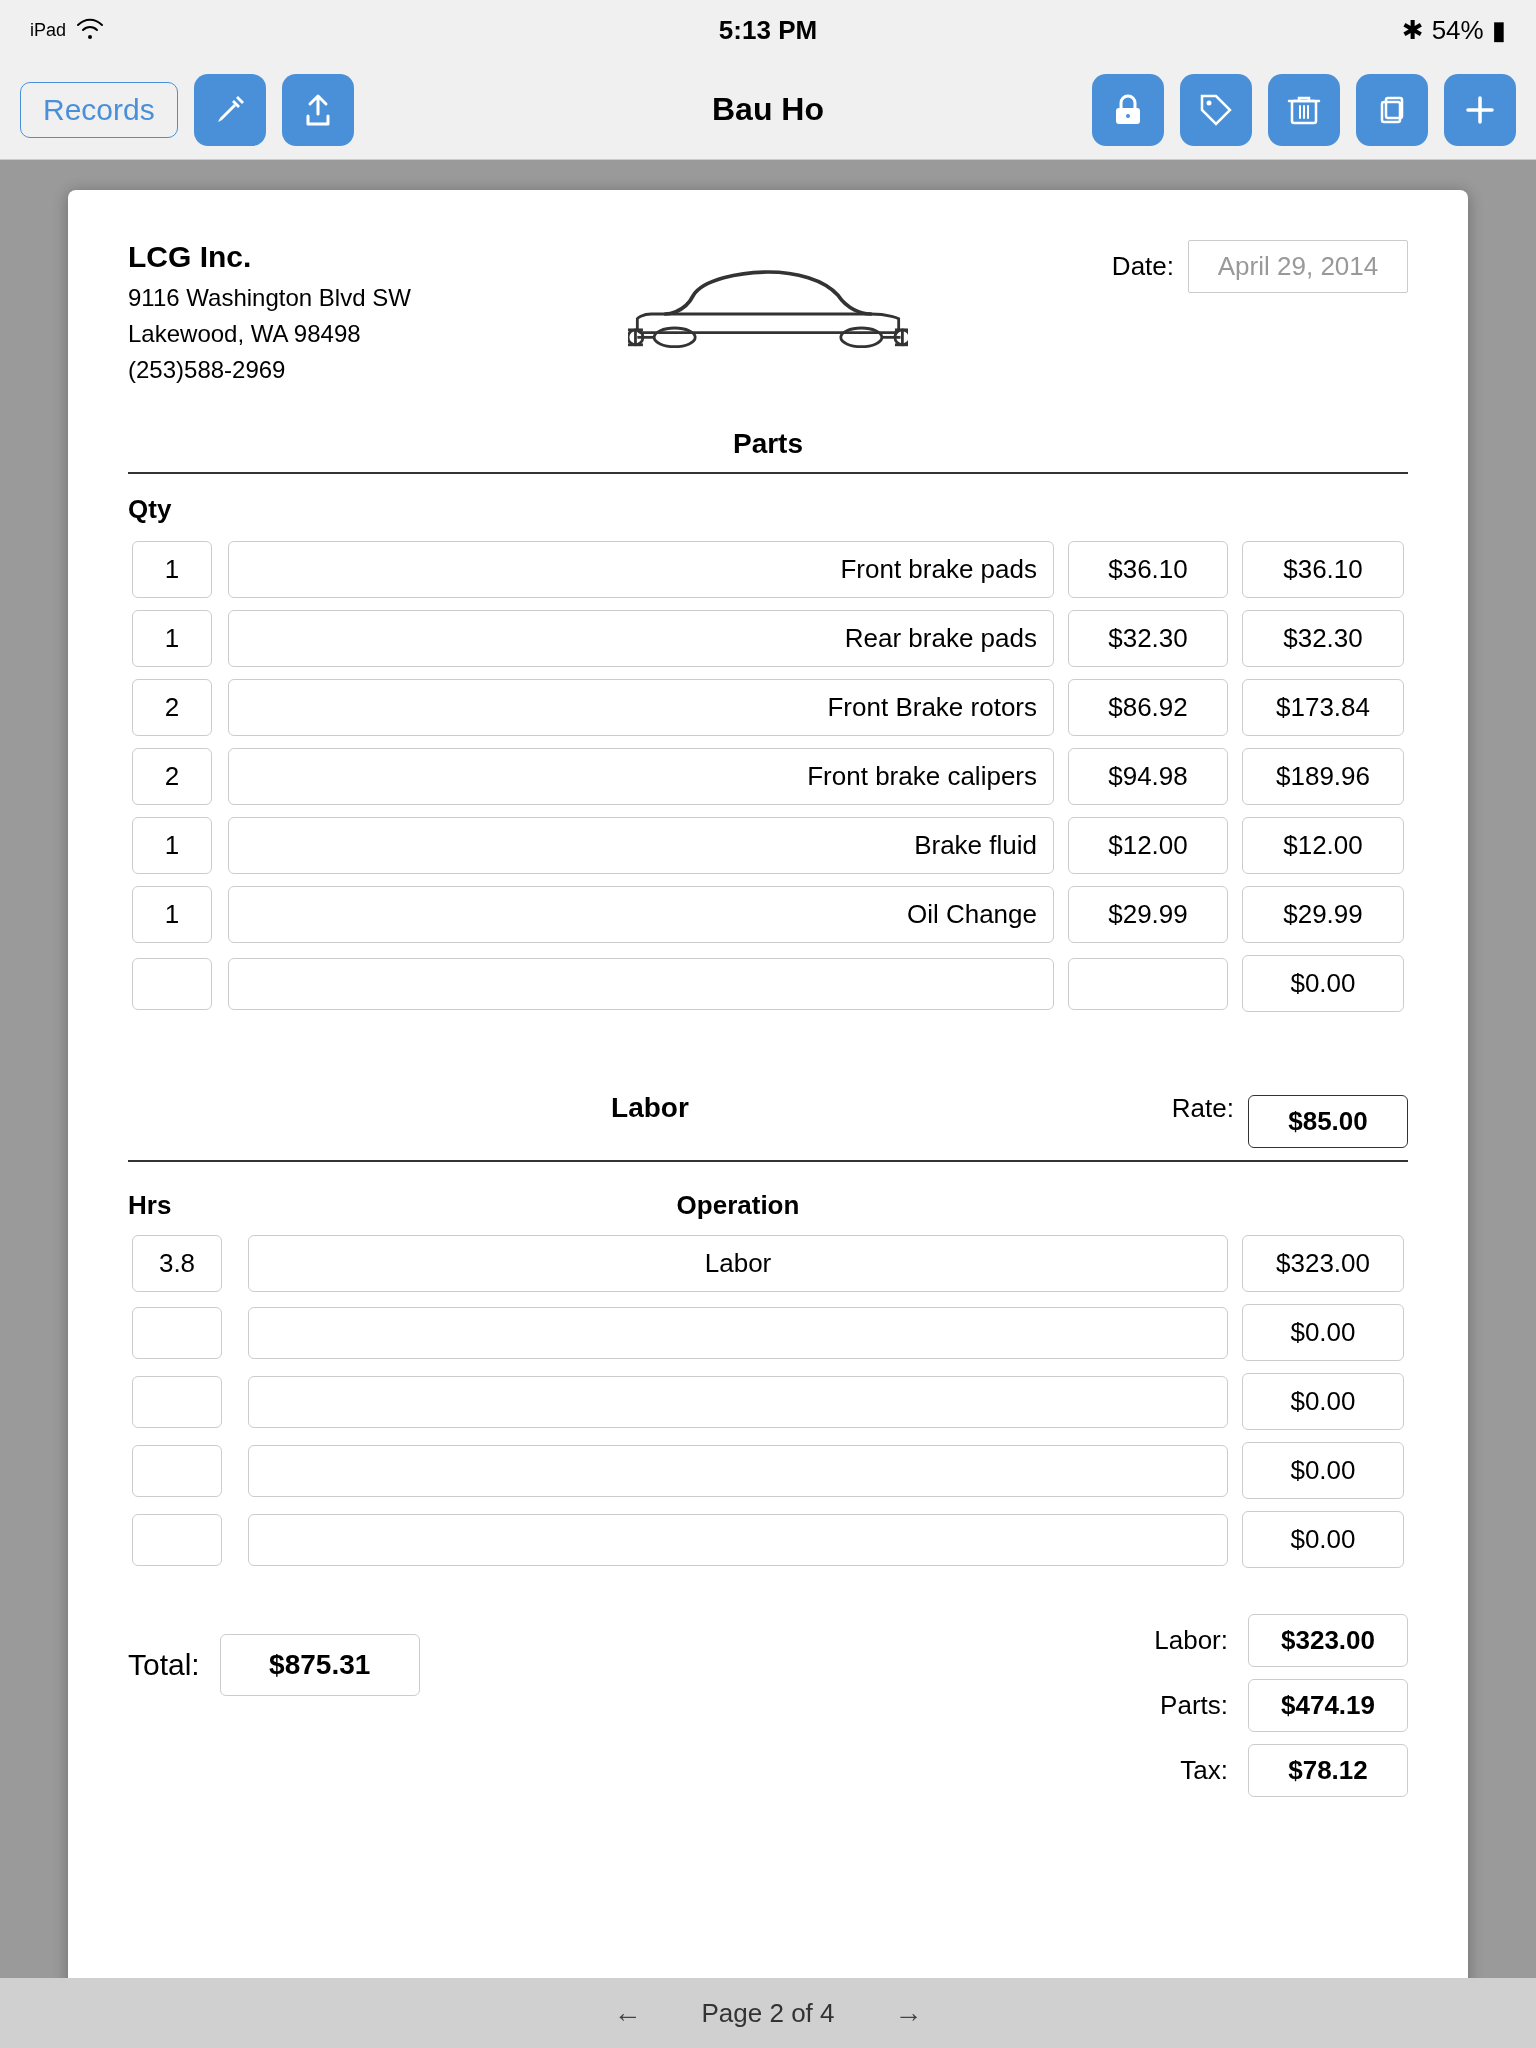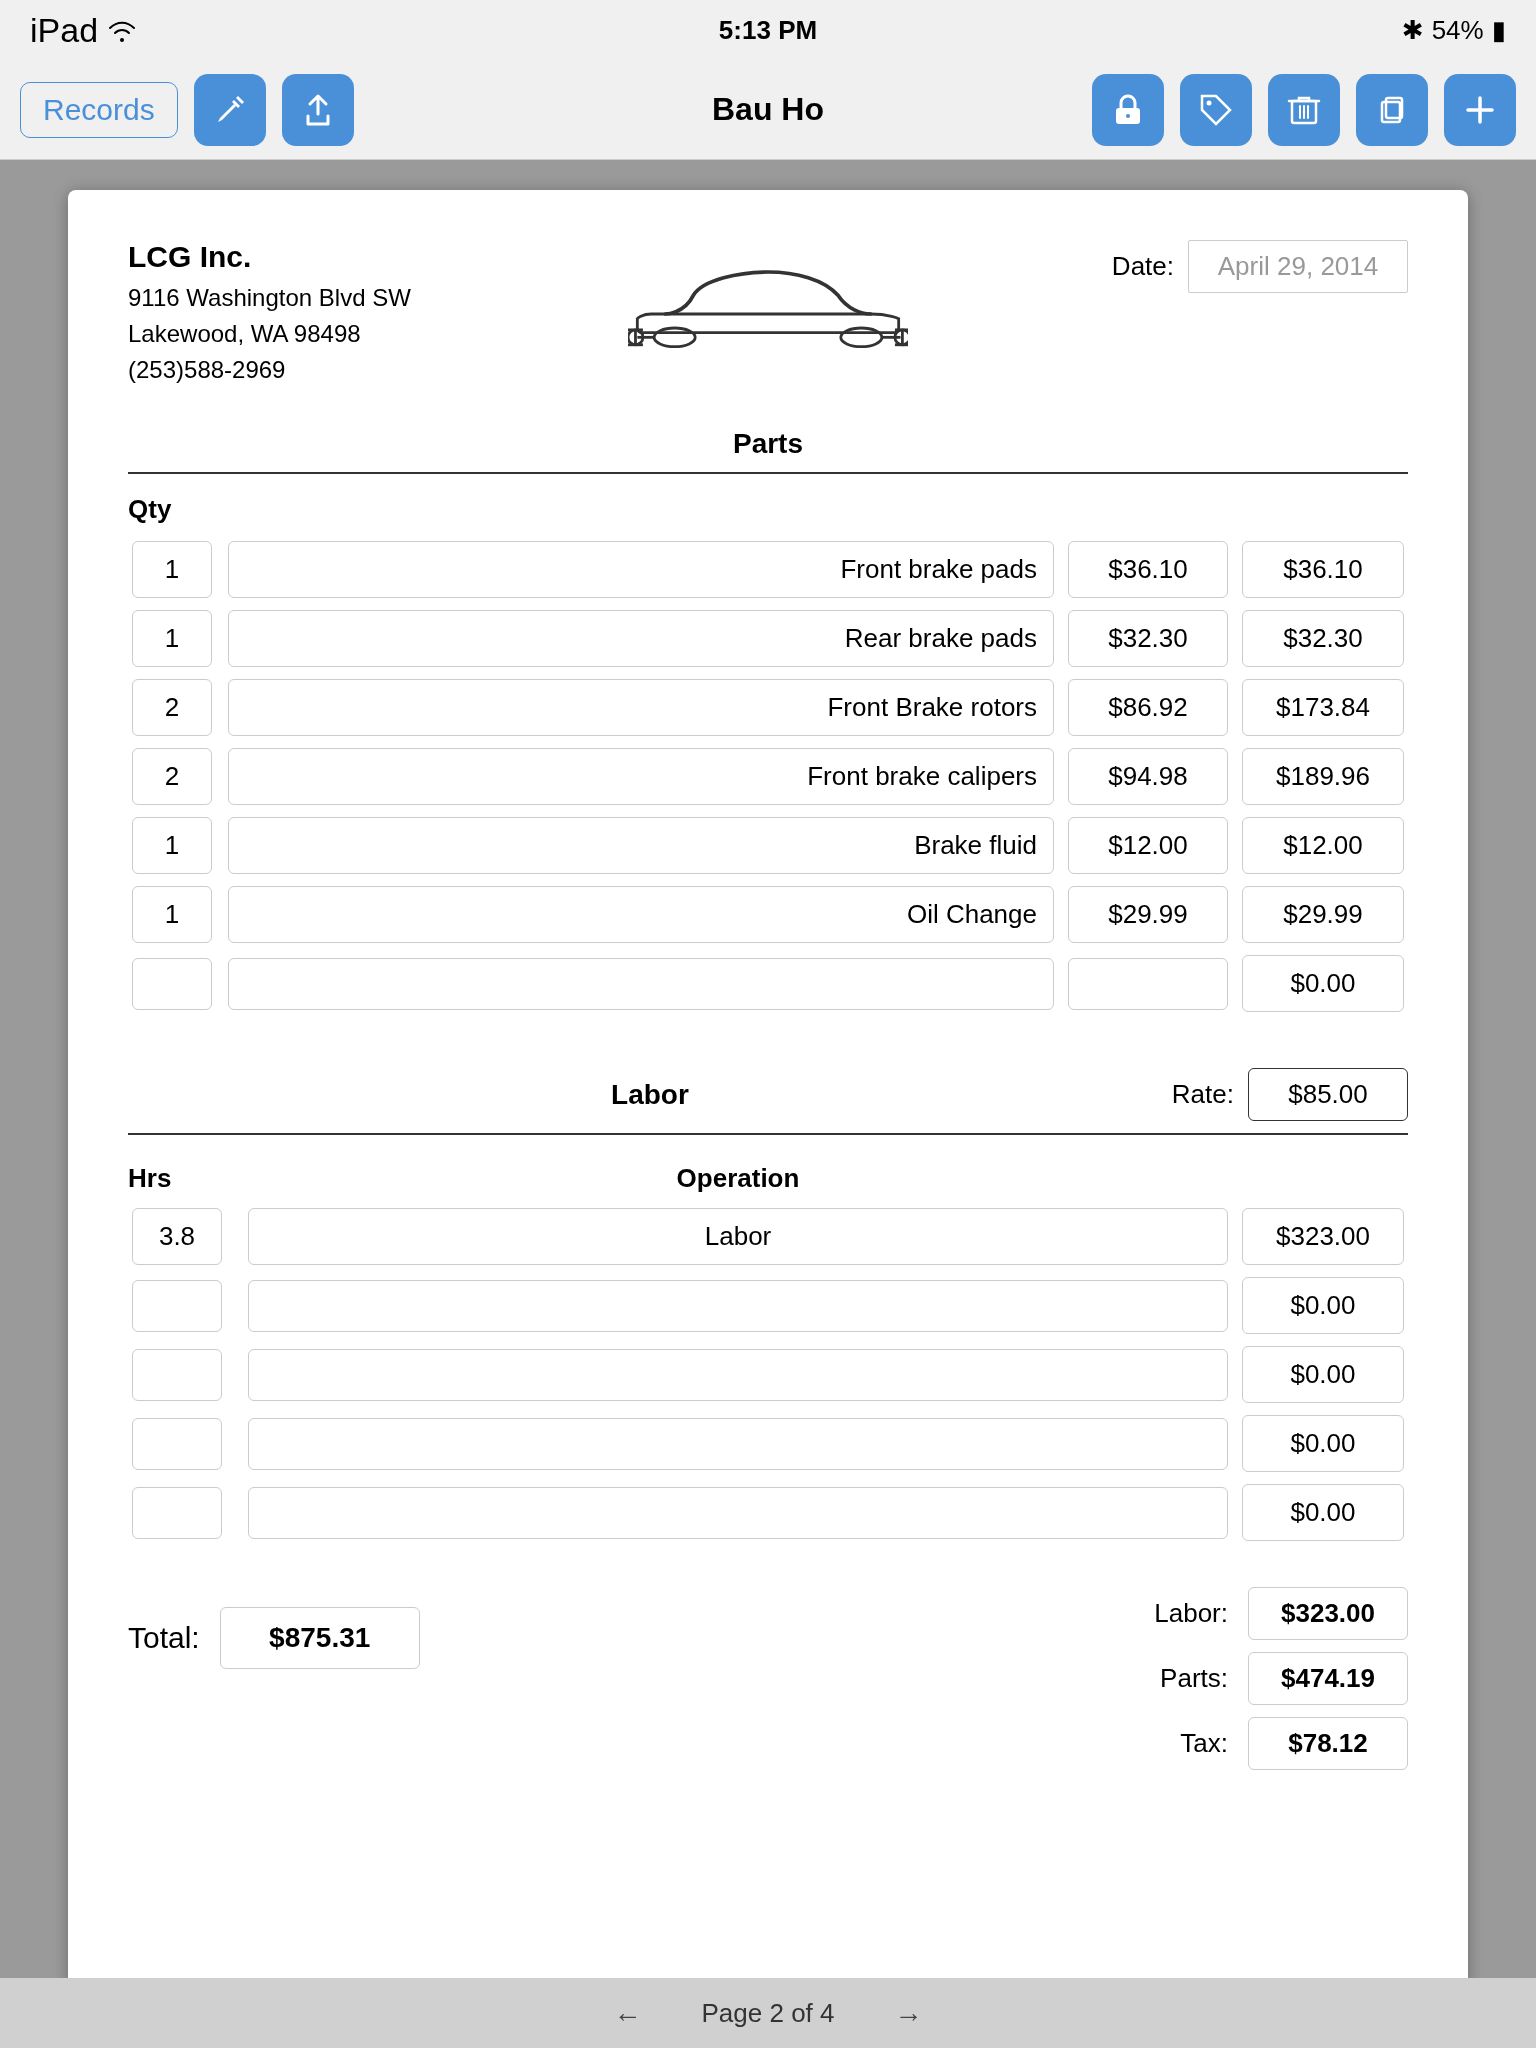--- a/index.html
+++ b/index.html
@@ -19,22 +19,23 @@
       height: 60px;
       background: #f0f0f0;
       display: flex;
       align-items: center;
       justify-content: space-between;
       padding: 0 30px;
       position: relative;
     }
     .status-left {
       display: flex;
+      align-items: center;
       gap: 10px;
-      font-size: 34px;
+      font-size: 18px;
       font-weight: 500;
     }
     .status-center {
       font-size: 26px;
       font-weight: 600;
       position: absolute;
       left: 50%;
       transform: translateX(-50%);
     }
     .status-right {
@@ -193,21 +194,22 @@
     .rate-label {
       font-size: 26px;
     }
     .rate-field {
       border: 1px solid #333;
       border-radius: 6px;
       padding: 10px 20px;
       font-size: 26px;
       min-width: 160px;
       text-align: center;
-      font-weight: 400;
+      font-weight: 700;
+      margin-top: 27px;
     }
 
     .col-header {
       font-size: 26px;
       font-weight: 700;
       padding: 0 0 10px 0;
     }
 
     
     .parts-table {

